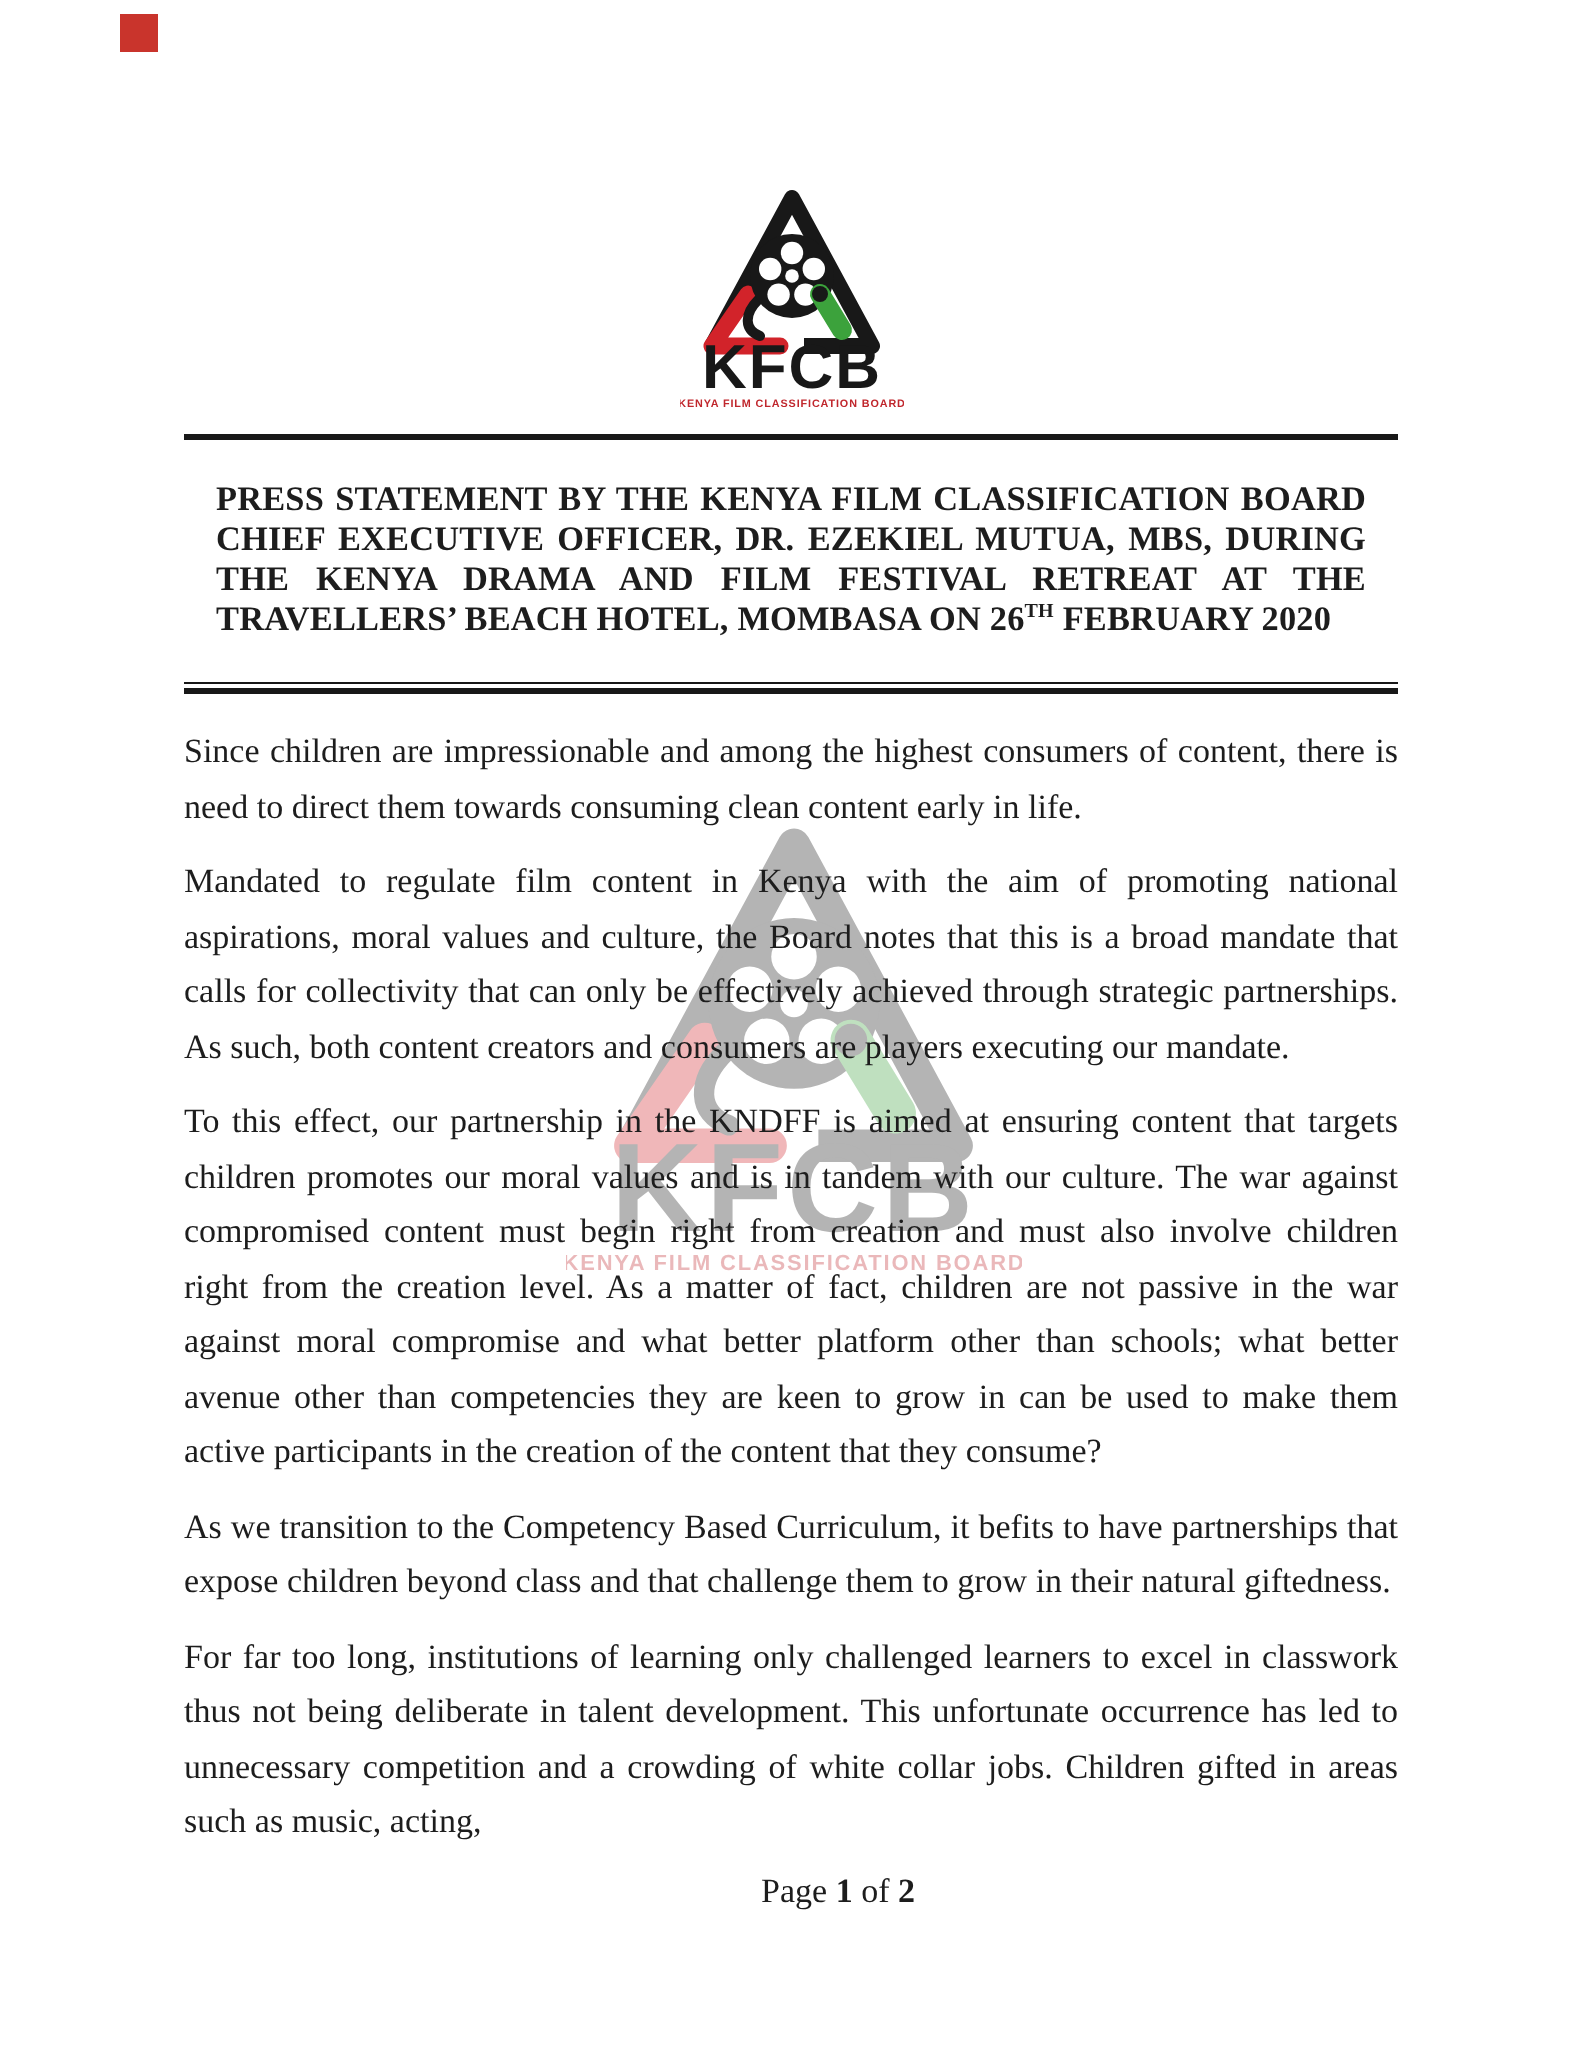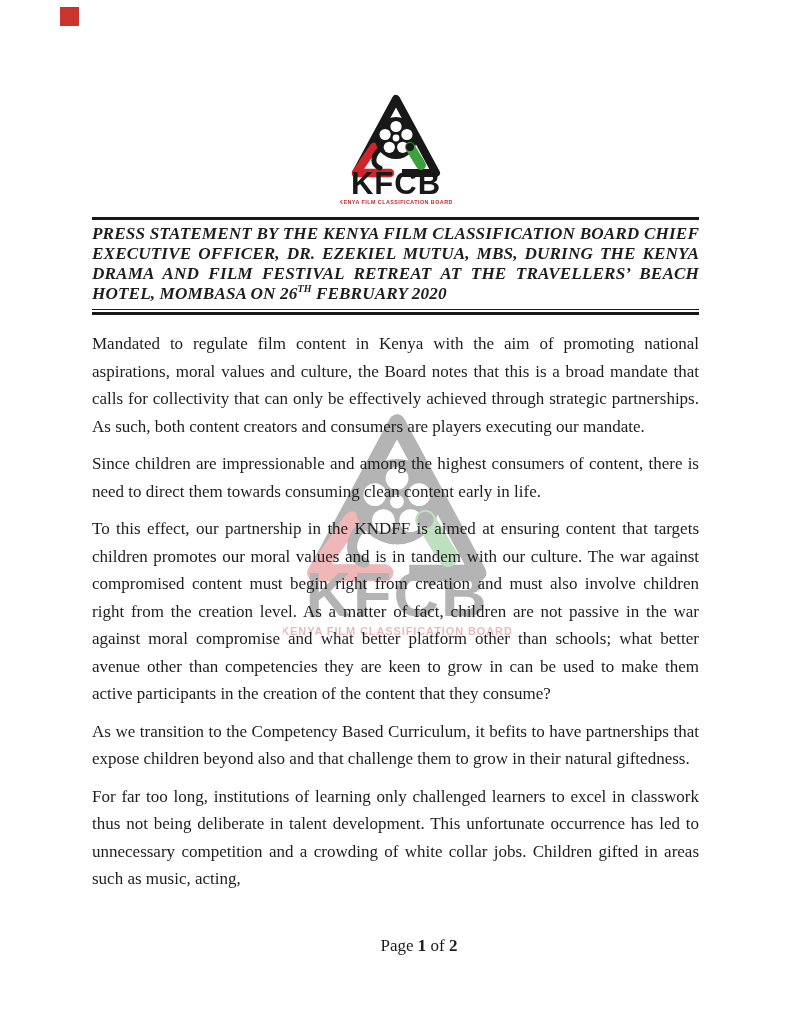--- a/index.html
+++ b/index.html
@@ -27,29 +27,28 @@
     z-index:1;
     margin:0 92px;
   }
   .rule-top{
     margin:9px 0 0 0;
     border:none;
     border-top:3px solid #181818;
     height:0;
   }
   .heading{
-    margin:0;
+    margin:16px;
     padding:4px 0 5px 0;
     font-size:17.2px;
     line-height:20px;
     font-weight:bold;
     text-align:justify;
     text-align-last:left;
     letter-spacing:0.1px;
-    font-style:italic;
   }
   .heading sup{
     font-size:10px;
     line-height:0;
     vertical-align:super;
   }
   .rule-bottom{
     height:2px;
     border-top:1px solid #181818;
     border-bottom:3px solid #181818;
@@ -124,23 +123,23 @@
       <use href="#kfcb-logo-shape"></use>
     </svg>
   </div>
 
   <div class="content">
     <hr class="rule-top">
     <p class="heading"><span>PRESS STATEMENT BY THE KENYA FILM CLASSIFICATION BOARD CHIEF EXECUTIVE OFFICER, DR. EZEKIEL MUTUA, MBS, DURING THE KENYA DRAMA AND FILM FESTIVAL RETREAT AT THE TRAVELLERS’ BEACH HOTEL, MOMBASA ON 26</span><sup>TH</sup><span> FEBRUARY 2020</span></p>
     <div class="rule-bottom"></div>
 
     <div class="body-text">
+      <p>Since children are impressionable and among the highest consumers of content, there is need to direct them towards consuming clean content early in life.</p>
       <p>Mandated to regulate film content in Kenya with the aim of promoting national aspirations, moral values and culture, the Board notes that this is a broad mandate that calls for collectivity that can only be effectively achieved through strategic partnerships. As such, both content creators and consumers are players executing our mandate.</p>
-      <p>Since children are impressionable and among the highest consumers of content, there is need to direct them towards consuming clean content early in life.</p>
       <p>To this effect, our partnership in the KNDFF is aimed at ensuring content that targets children promotes our moral values and is in tandem with our culture. The war against compromised content must begin right from creation and must also involve children right from the creation level. As a matter of fact, children are not passive in the war against moral compromise and what better platform other than schools; what better avenue other than competencies they are keen to grow in can be used to make them active participants in the creation of the content that they consume?</p>
-      <p>As we transition to the Competency Based Curriculum, it befits to have partnerships that expose children beyond also and that challenge them to grow in their natural giftedness.</p>
+      <p>As we transition to the Competency Based Curriculum, it befits to have partnerships that expose children beyond class and that challenge them to grow in their natural giftedness.</p>
       <p>For far too long, institutions of learning only challenged learners to excel in classwork thus not being deliberate in talent development. This unfortunate occurrence has led to unnecessary competition and a crowding of white collar jobs. Children gifted in areas such as music, acting,</p>
     </div>
   </div>
 
   <div class="footer"><span>Page </span><b>1</b><span> of </span><b>2</b></div>
 
 </div>
 
 </body></html>

